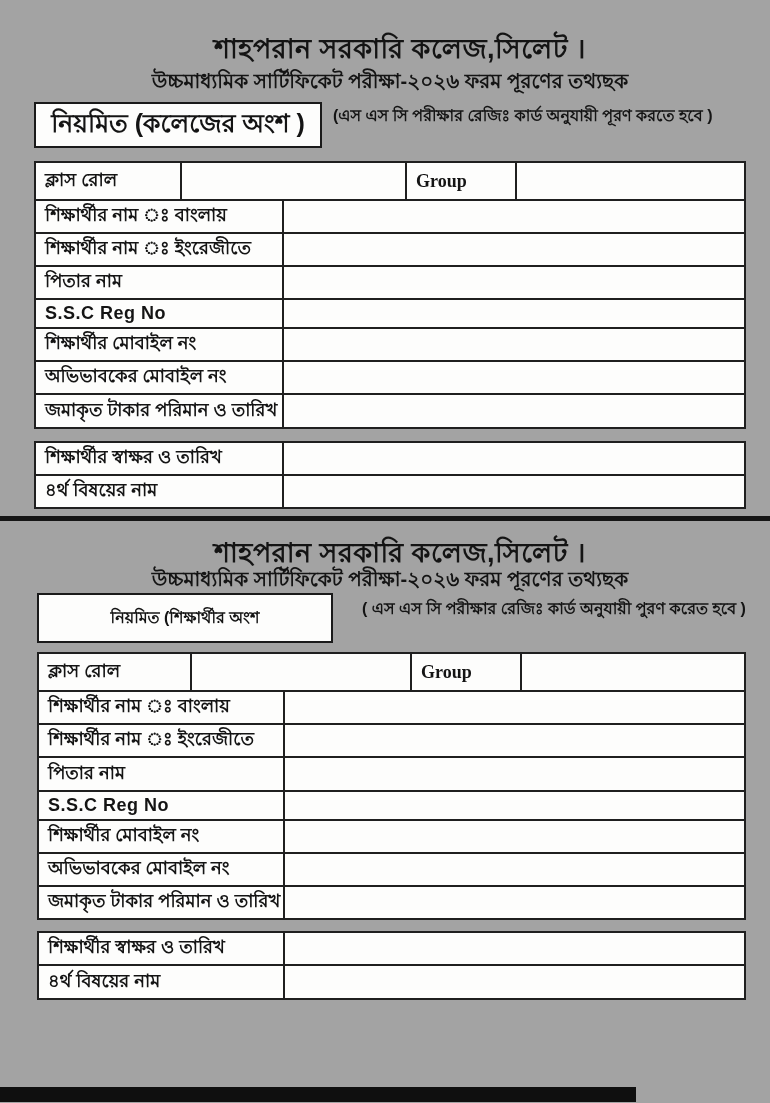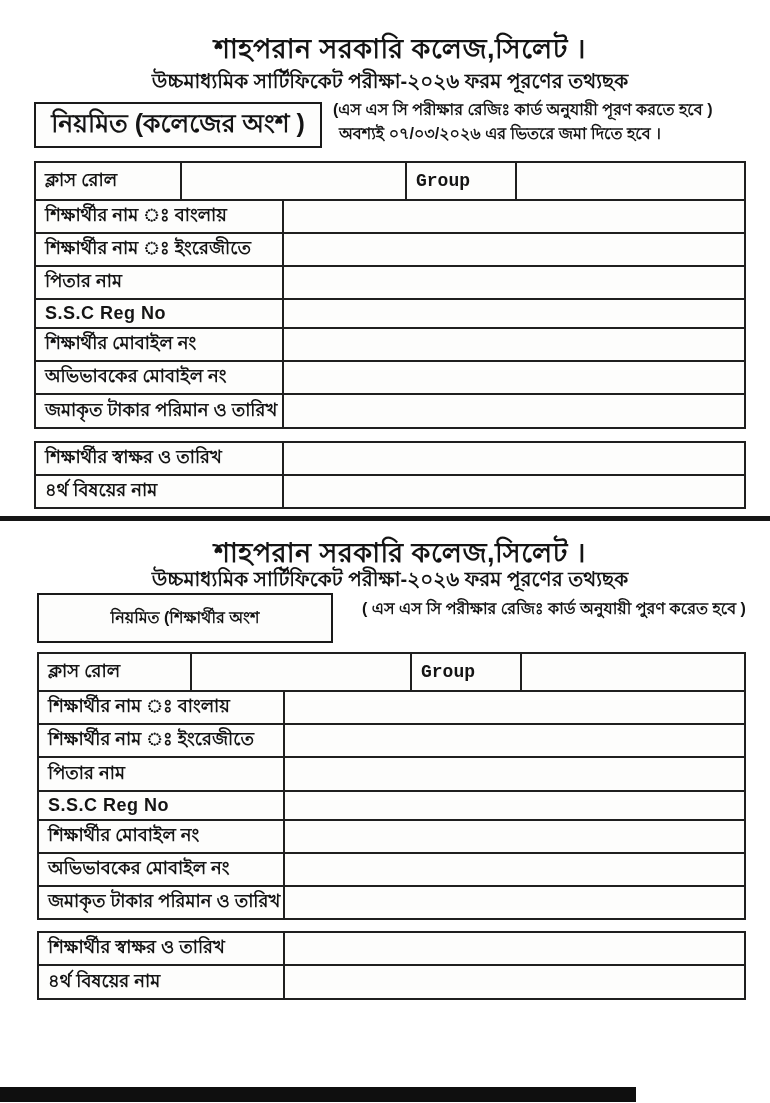--- a/index.html
+++ b/index.html
@@ -1,18 +1,18 @@
 <!DOCTYPE html>
 <html><head>
 <meta charset="utf-8">
 <style>
   html,body { margin:0; padding:0; background:#e8e8e8; }
   .page {
     position:relative; width:770px; height:1103px; margin:0 auto;
-    background:#ffffff; color:#141414; overflow:hidden;
+    background:#a3a3a3; color:#141414; overflow:hidden;
     font-family:"Liberation Sans","DejaVu Sans",sans-serif;
   }
   .abs { position:absolute; }
   .title {
     left:30px; width:740px; text-align:center;
     font-size:27px; font-weight:700; letter-spacing:0.5px; white-space:nowrap;
   }
   .subtitle {
     left:10px; width:760px; text-align:center;
     font-size:20px; font-weight:700; white-space:nowrap;
@@ -26,40 +26,39 @@
   table.tbl { position:absolute; border-collapse:collapse; table-layout:fixed; background:#fdfdfc; }
   table.tbl td {
     border:2px solid #1f1f1f; padding:0 9px; font-weight:700;
     font-size:18px; overflow:hidden; white-space:nowrap; vertical-align:middle;
   }
   td.f-big   { font-size:23px; font-weight:600; }
   td.f-latin { font-family:"Liberation Sans",sans-serif; font-size:21px; font-weight:600; letter-spacing:0.5px; }
   td.f-small { font-size:16.5px; }
   td.f-med   { font-size:20px; }
   td.group-cell {
-    font-family:Liberation Mono, monospace;
+    font-family:Liberation Serif, serif;
     font-size:25px; font-weight:400; text-align:left; padding-left:12px;
   }
   td.roll-cell { font-size:19px;border-radius:8px; }
   .divider { left:0; width:770px; background:#161616; }
   .bottom-bar { background:#0f0f0f; }
 </style>
 </head>
 <body>
 
 <div class="page">
 
   <div class="abs title" style="top:28px;">শাহপরান সরকারি কলেজ,সিলেট ।</div>
   <div class="abs subtitle" style="top:66px;">উচ্চমাধ্যমিক সার্টিফিকেট পরীক্ষা-২০২৬  ফরম পূরণের তথ্যছক</div>
 
   <div class="abs type-box" style="left:34px; top:102px; width:284px; height:42px; font-size:25px;">নিয়মিত  (কলেজের অংশ )</div>
 
-  <div class="abs notes" style="left:333px; top:98px; width:434px;">
+  <div class="abs notes" style="left:333px; top:104px; width:434px;">
     <div>(এস এস সি পরীক্ষার রেজিঃ কার্ড অনুযায়ী পূরণ করতে হবে )</div>
-    <div style="padding-left:6px;">অবশ্যই ০৭/০৩/২০২৬ এর ভিতরে জমা দিতে হবে ।</div>
   </div>
 
   <table class="tbl" style="left:34px; top:161px; width:712px;">
     <tbody>
         <tr style="height:38px;">
       <td class="roll-cell" style="width:126px;">ক্লাস রোল</td>
       <td style="width:205px;"></td>
       <td class="group-cell" style="width:90px;">Group</td>
       <td></td>
     </tr>

